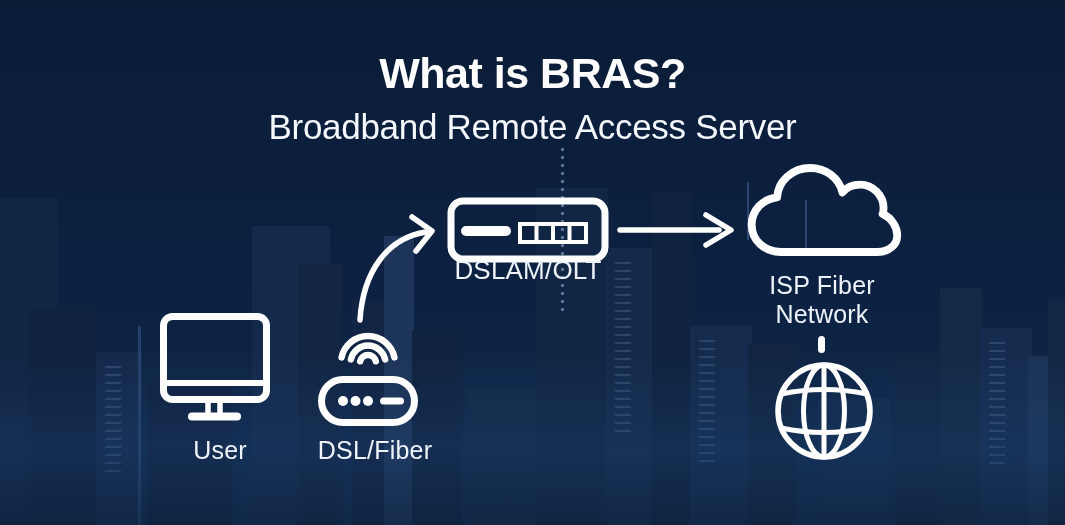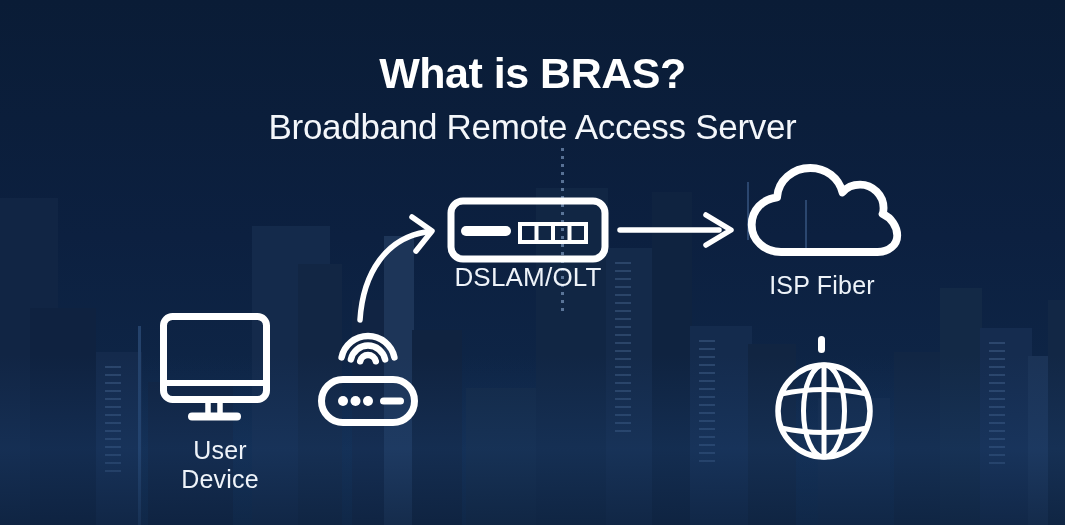--- a/index.html
+++ b/index.html
@@ -105,64 +105,65 @@
   </div>
 
   <svg class="abs" style="left:160px;top:313px;" width="110" height="112" viewBox="0 0 110 112">
     <rect x="3.5" y="3.5" width="103" height="83" rx="9" fill="none" stroke="#fff" stroke-width="7"></rect>
     <path d="M 3.5 70 H 106.5" stroke="#fff" stroke-width="6" fill="none"></path>
     <path d="M 48 87 V 100 M 60 87 V 100" stroke="#fff" stroke-width="5.5" fill="none"></path>
     <rect x="28" y="99.5" width="53" height="8" rx="4" fill="#fff"></rect>
   </svg>
   <div class="lbl" style="left:140px;top:436px;width:160px;">
     <span>User</span>
-    <span>Device</span>
   </div>
 
   <svg class="abs" style="left:336px;top:319px;" width="64" height="48" viewBox="0 0 64 48">
     <path d="M 5.6 38.4 A 27 27 0 0 1 58.4 38.4" fill="none" stroke="#fff" stroke-width="6.5" stroke-linecap="round"></path>
     <path d="M 14.9 40.4 A 17.5 17.5 0 0 1 49.1 40.4" fill="none" stroke="#fff" stroke-width="6.5" stroke-linecap="round"></path>
     <path d="M 24.2 42.3 A 8 8 0 0 1 39.8 42.3" fill="none" stroke="#fff" stroke-width="6.5" stroke-linecap="round"></path>
   </svg>
   <svg class="abs" style="left:318px;top:376px;" width="100" height="50" viewBox="0 0 100 50">
     <rect x="3.5" y="3.5" width="93" height="43" rx="21.5" fill="none" stroke="#fff" stroke-width="7"></rect>
     <circle cx="25" cy="25" r="5" fill="#fff"></circle>
     <circle cx="37.5" cy="25" r="5" fill="#fff"></circle>
     <circle cx="50" cy="25" r="5" fill="#fff"></circle>
     <rect x="62" y="21.5" width="24" height="7" rx="3.5" fill="#fff"></rect>
   </svg>
   <div class="lbl" style="left:295px;top:436px;width:160px;">
+    <span>DSL/Fiber</span>
   </div>
 
   <svg class="abs" style="left:342px;top:212px;" width="100" height="112" viewBox="0 0 100 112">
     <path d="M 18 108 C 21 60 45 26 84 20" fill="none" stroke="#fff" stroke-width="5.5" stroke-linecap="round"></path>
     <path d="M 70 5 L 90 19 L 74 39" fill="none" stroke="#fff" stroke-width="5.5" stroke-linecap="round" stroke-linejoin="round"></path>
   </svg>
 
   <svg class="abs" style="left:447px;top:197px;" width="162" height="66" viewBox="0 0 162 66">
     <rect x="4" y="4" width="154" height="58" rx="12" fill="none" stroke="#fff" stroke-width="7"></rect>
     <rect x="14" y="29" width="50" height="10" rx="5" fill="#fff"></rect>
     <rect x="73" y="27" width="66" height="18" fill="none" stroke="#fff" stroke-width="4"></rect>
     <path d="M 89.5 27 V 45 M 106 27 V 45 M 122.5 27 V 45" stroke="#fff" stroke-width="4" fill="none"></path>
   </svg>
-  <div class="lbl lbl-dslam" style="left:447px;top:263px;width:162px;">
+  <div class="lbl lbl-dslam" style="left:447px;top:256px;width:162px;">
     <span>DSLAM/OLT</span>
     <span></span>
   </div>
 
   <svg class="abs" style="left:615px;top:210px;" width="125" height="40" viewBox="0 0 125 40">
     <path d="M 5 20 H 104" fill="none" stroke="#fff" stroke-width="5.5" stroke-linecap="round"></path>
     <path d="M 91 5 L 116 20 L 91 35" fill="none" stroke="#fff" stroke-width="5.5" stroke-linecap="round" stroke-linejoin="round"></path>
   </svg>
 
   <svg class="abs" style="left:739px;top:158px;" width="168" height="104" viewBox="0 0 172 104">
     <path d="M 43 95 C 26 95 13 83 13 67 C 13 52 24 41 39 39 C 40 22 55 9 73 9 C 89 9 102 19 106 34 C 110 29 117 26 124 26 C 137 26 148 37 148 50 C 148 52 148 54 147 56 C 156 60 162 69 162 78 C 162 88 153 95 142 95 Z" fill="none" stroke="#fff" stroke-width="8" stroke-linejoin="round" stroke-linecap="round"></path>
   </svg>
   <div class="lbl" style="left:737px;top:271px;width:170px;">
     <span>ISP Fiber</span>
+    <span>Network</span>
   </div>
 
   <div class="vdash"></div>
 
   <svg class="abs" style="left:772px;top:359px;" width="104" height="104" viewBox="0 0 104 104">
     <circle cx="52" cy="52" r="46" fill="none" stroke="#fff" stroke-width="5.5"></circle>
     <ellipse cx="52" cy="52" rx="20.5" ry="46" fill="none" stroke="#fff" stroke-width="5"></ellipse>
     <path d="M 52 6 V 98" fill="none" stroke="#fff" stroke-width="5"></path>
     <path d="M 9.2 35 Q 52 26 94.8 35" fill="none" stroke="#fff" stroke-width="5"></path>
     <path d="M 9.2 69 Q 52 78 94.8 69" fill="none" stroke="#fff" stroke-width="5"></path>

